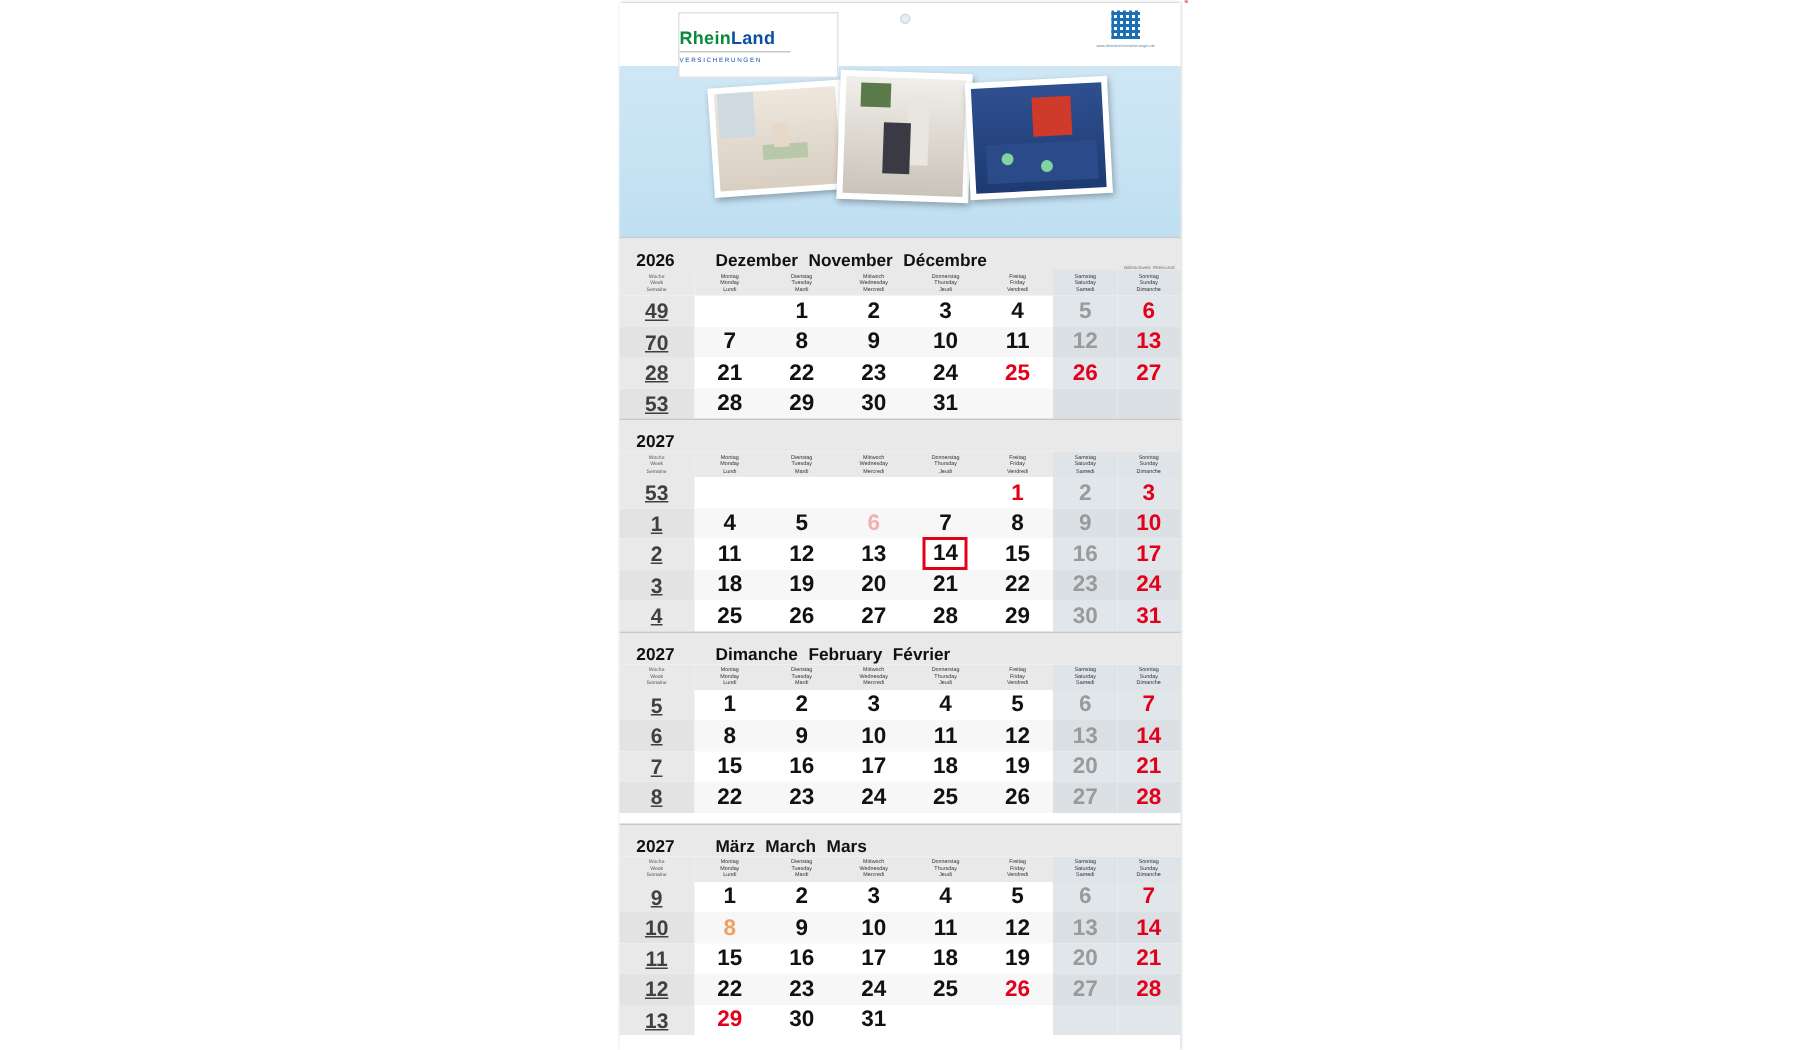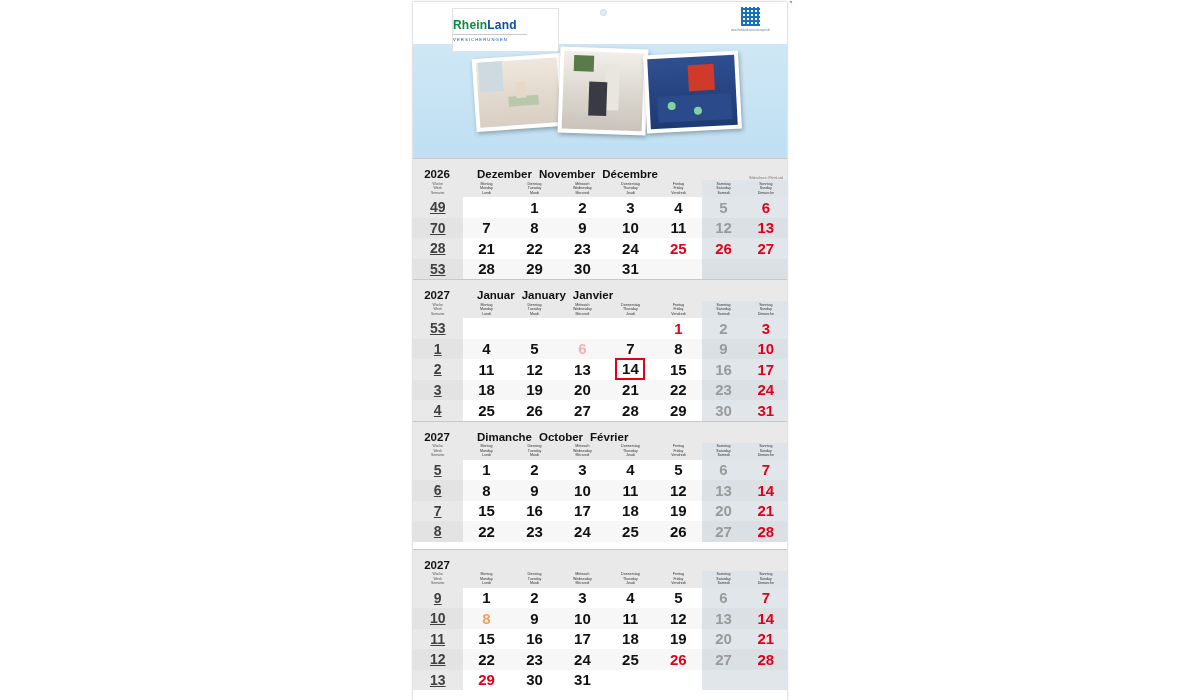--- a/index.html
+++ b/index.html
@@ -219,25 +219,20 @@
                 <td class=""></td>
                 <td class="sat"></td>
                 <td class="sun"></td>
               </tr>
             </tbody>
           </table>
         </div>
         <div class="panel">
           <div class="mhead">
             <div class="year">2027</div>
-            <div class="mnames">
-              <span>Januar</span>
-              <span>January</span>
-              <span>Janvier</span>
-            </div>
           </div>
           <table class="m">
             <colgroup>
               <col class="wkcol">
               <col class="daycol">
               <col class="daycol">
               <col class="daycol">
               <col class="daycol">
               <col class="daycol">
               <col class="satcol">
@@ -339,21 +334,21 @@
                 <td class="sun"><span class="daywrap">31</span></td>
               </tr>
             </tbody>
           </table>
         </div>
         <div class="panel">
           <div class="mhead">
             <div class="year">2027</div>
             <div class="mnames">
               <span>Dimanche</span>
-              <span>October</span>
+              <span>February</span>
               <span>Février</span>
             </div>
           </div>
           <table class="m">
             <colgroup>
               <col class="wkcol">
               <col class="daycol">
               <col class="daycol">
               <col class="daycol">
               <col class="daycol">
@@ -446,20 +441,25 @@
                 <td class="sat"><span class="daywrap">27</span></td>
                 <td class="sun"><span class="daywrap">28</span></td>
               </tr>
             </tbody>
           </table>
         </div>
         <div class="gap"></div>
         <div class="panel">
           <div class="mhead">
             <div class="year">2027</div>
+            <div class="mnames">
+              <span>März</span>
+              <span>March</span>
+              <span>Mars</span>
+            </div>
           </div>
           <table class="m">
             <colgroup>
               <col class="wkcol">
               <col class="daycol">
               <col class="daycol">
               <col class="daycol">
               <col class="daycol">
               <col class="daycol">
               <col class="satcol">

